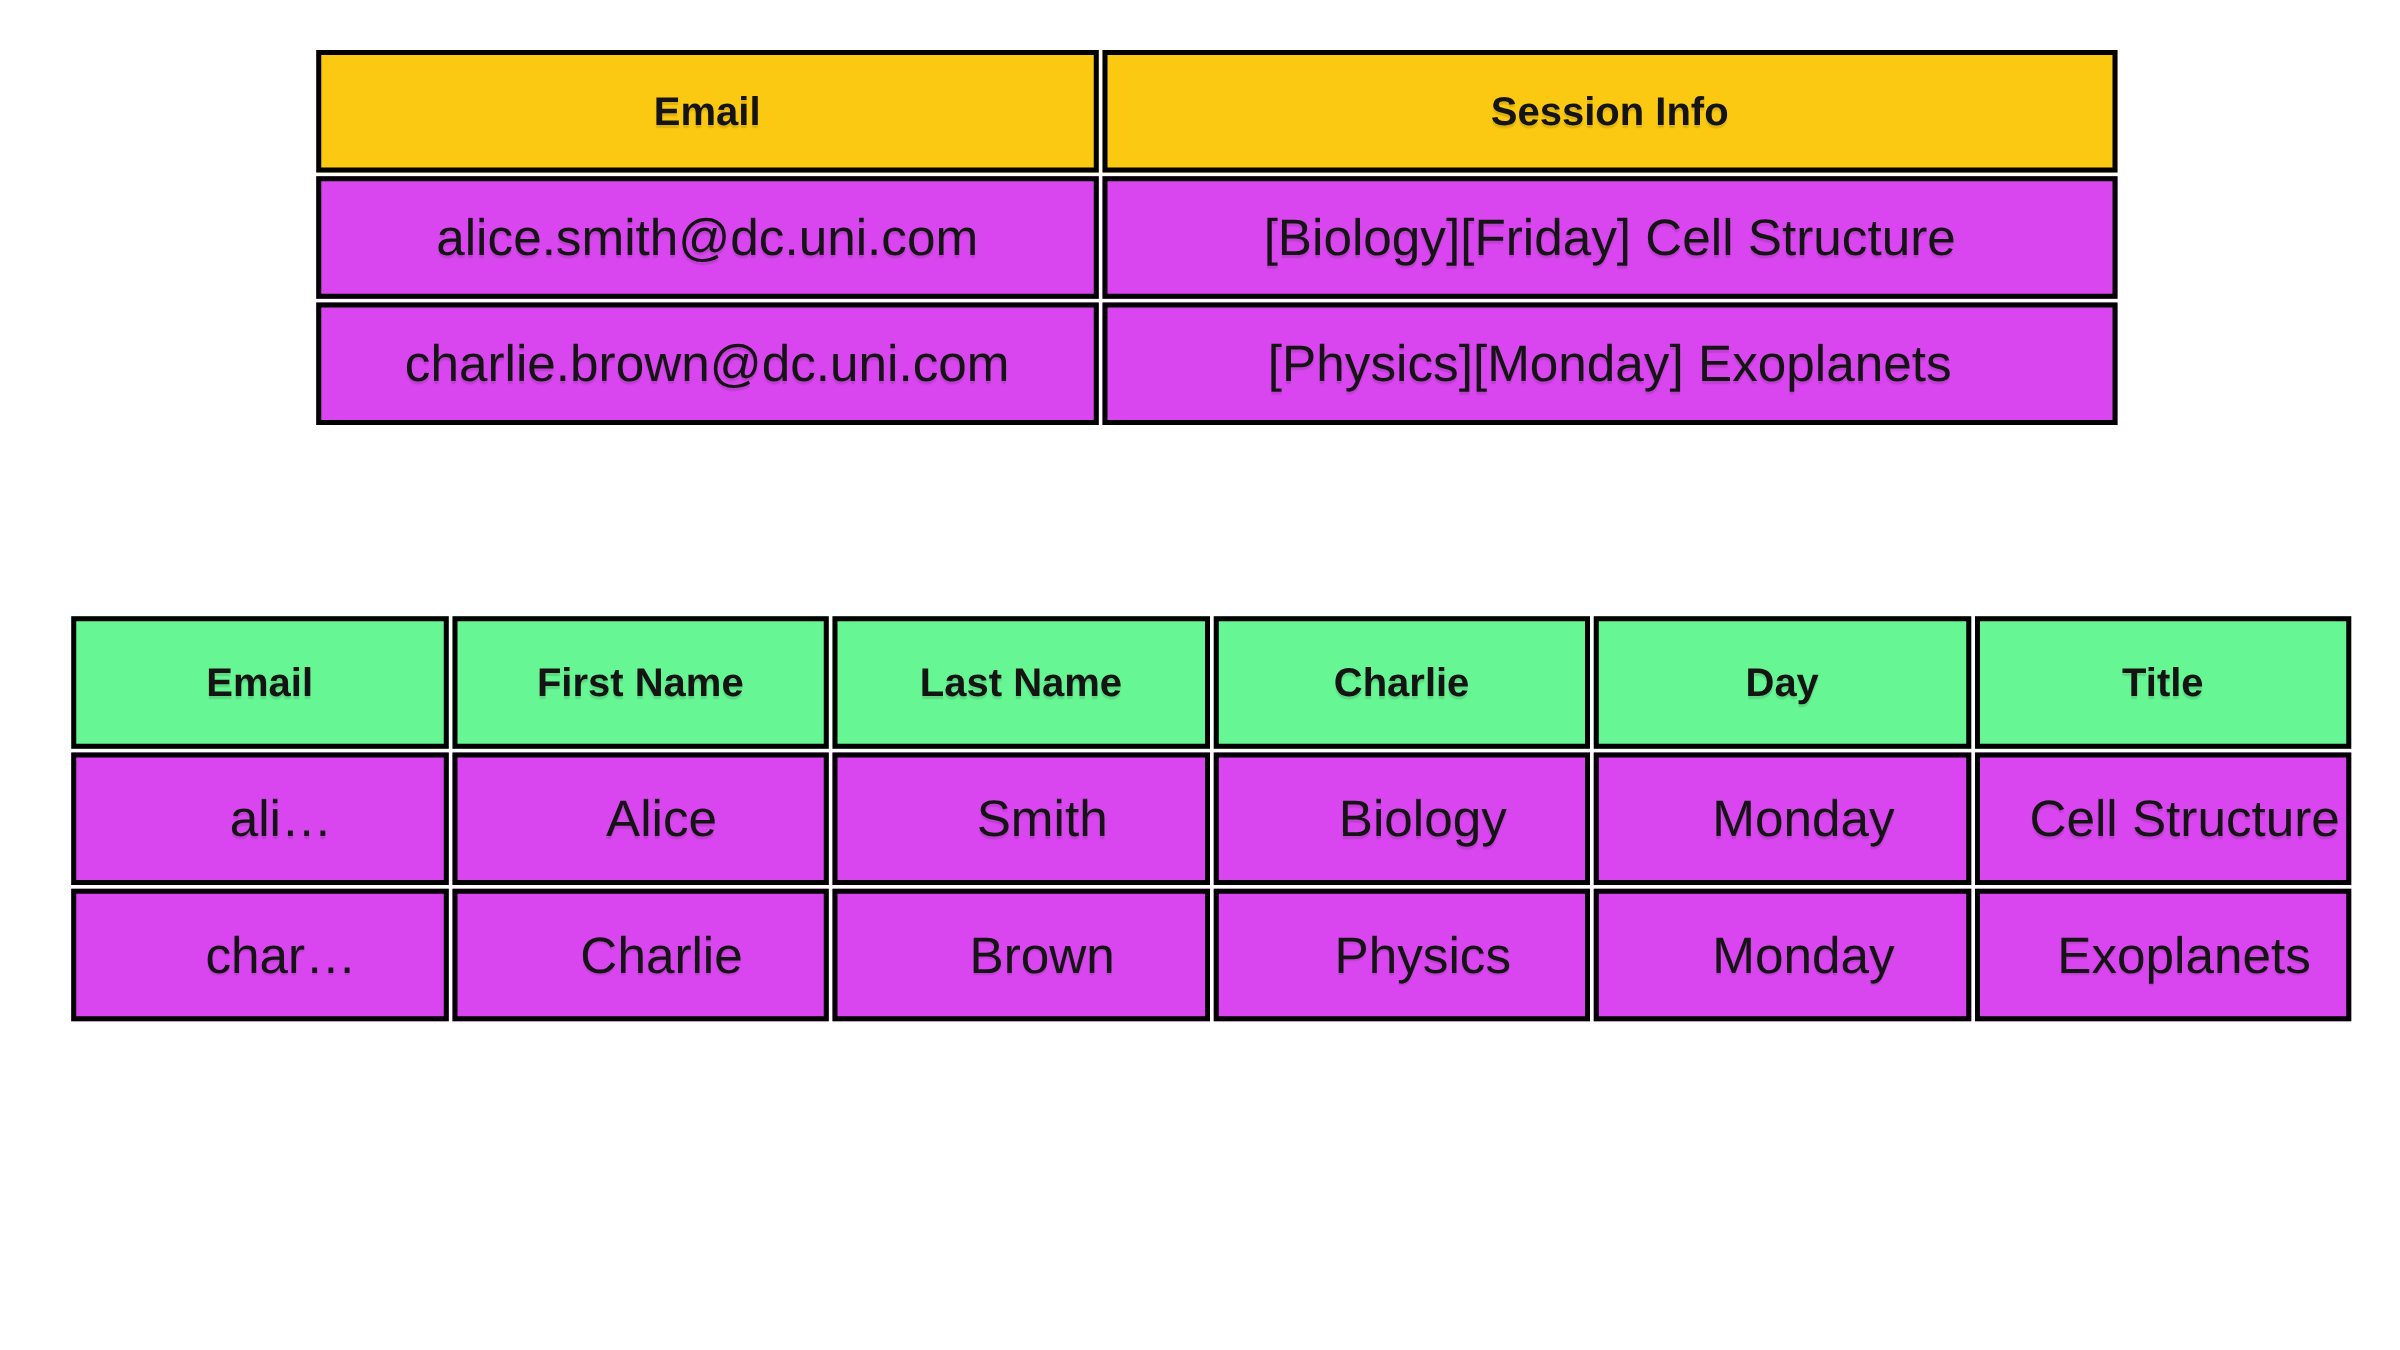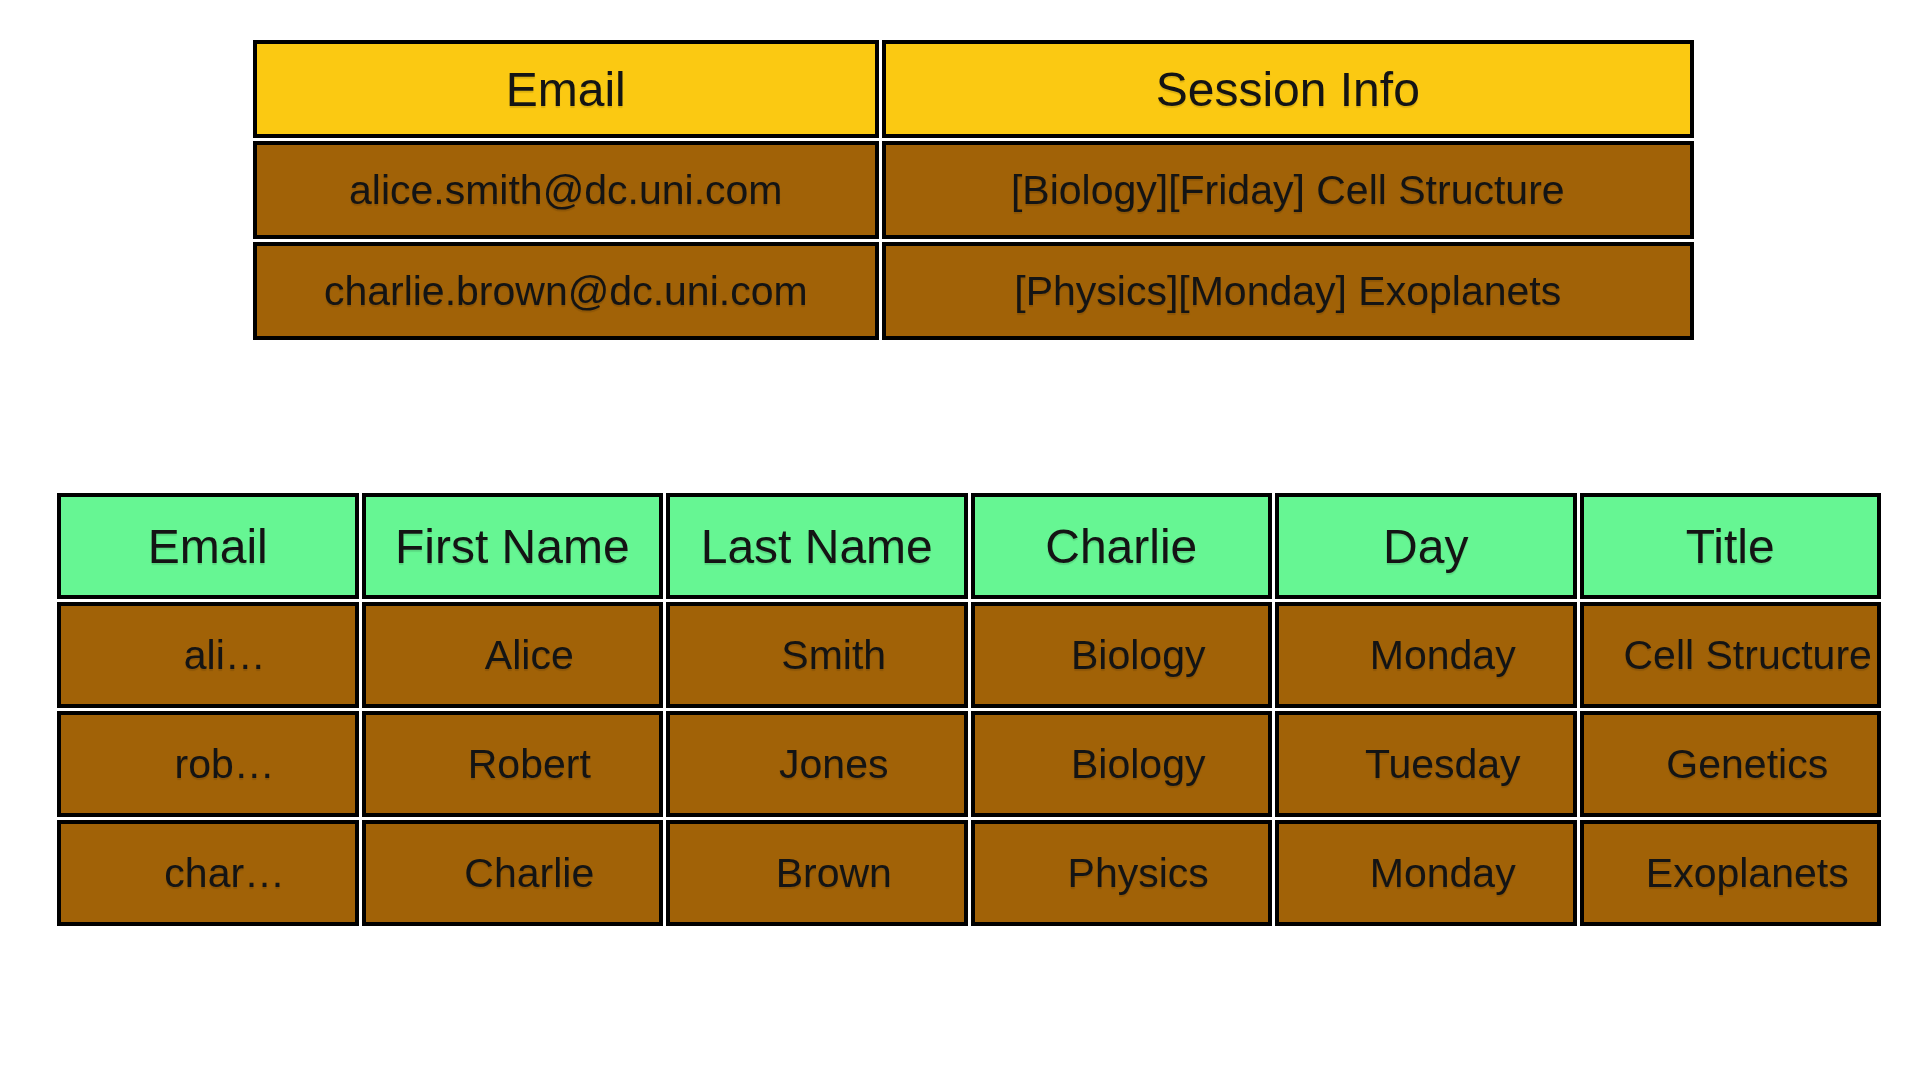--- a/index.html
+++ b/index.html
@@ -19,31 +19,31 @@
     background: #ffffff;
   }
   table.grid {
     position: absolute;
     border-collapse: separate;
     border-spacing: 3px;
     table-layout: fixed;
   }
   table.grid th, table.grid td {
     border: 4px solid #000000;
-    background: #a16207;
+    background: #d946ef;
     text-align: center;
     vertical-align: middle;
     padding: 0 6px;
     overflow: hidden;
     white-space: nowrap;
     text-shadow: 0 2px 1px rgba(0,0,0,0.12);
   }
   table.grid th {
-    font-weight: 400;
-    font-size: 48px;
+    font-weight: 700;
+    font-size: 32px;
   }
   table.grid td {
     font-weight: 400;
     font-size: 41px;
   }
   
   #sessions-table {
     left: 250px;
     top: 37px;
     width: 1447px;
@@ -109,28 +109,20 @@
     <tbody>
       <tr>
         <td>ali…</td>
         <td>Alice</td>
         <td>Smith</td>
         <td>Biology</td>
         <td>Monday</td>
         <td>Cell Structure</td>
       </tr>
       <tr>
-        <td>rob…</td>
-        <td>Robert</td>
-        <td>Jones</td>
-        <td>Biology</td>
-        <td>Tuesday</td>
-        <td>Genetics</td>
-      </tr>
-      <tr>
         <td>char…</td>
         <td>Charlie</td>
         <td>Brown</td>
         <td>Physics</td>
         <td>Monday</td>
         <td>Exoplanets</td>
       </tr>
     </tbody>
   </table>
 

